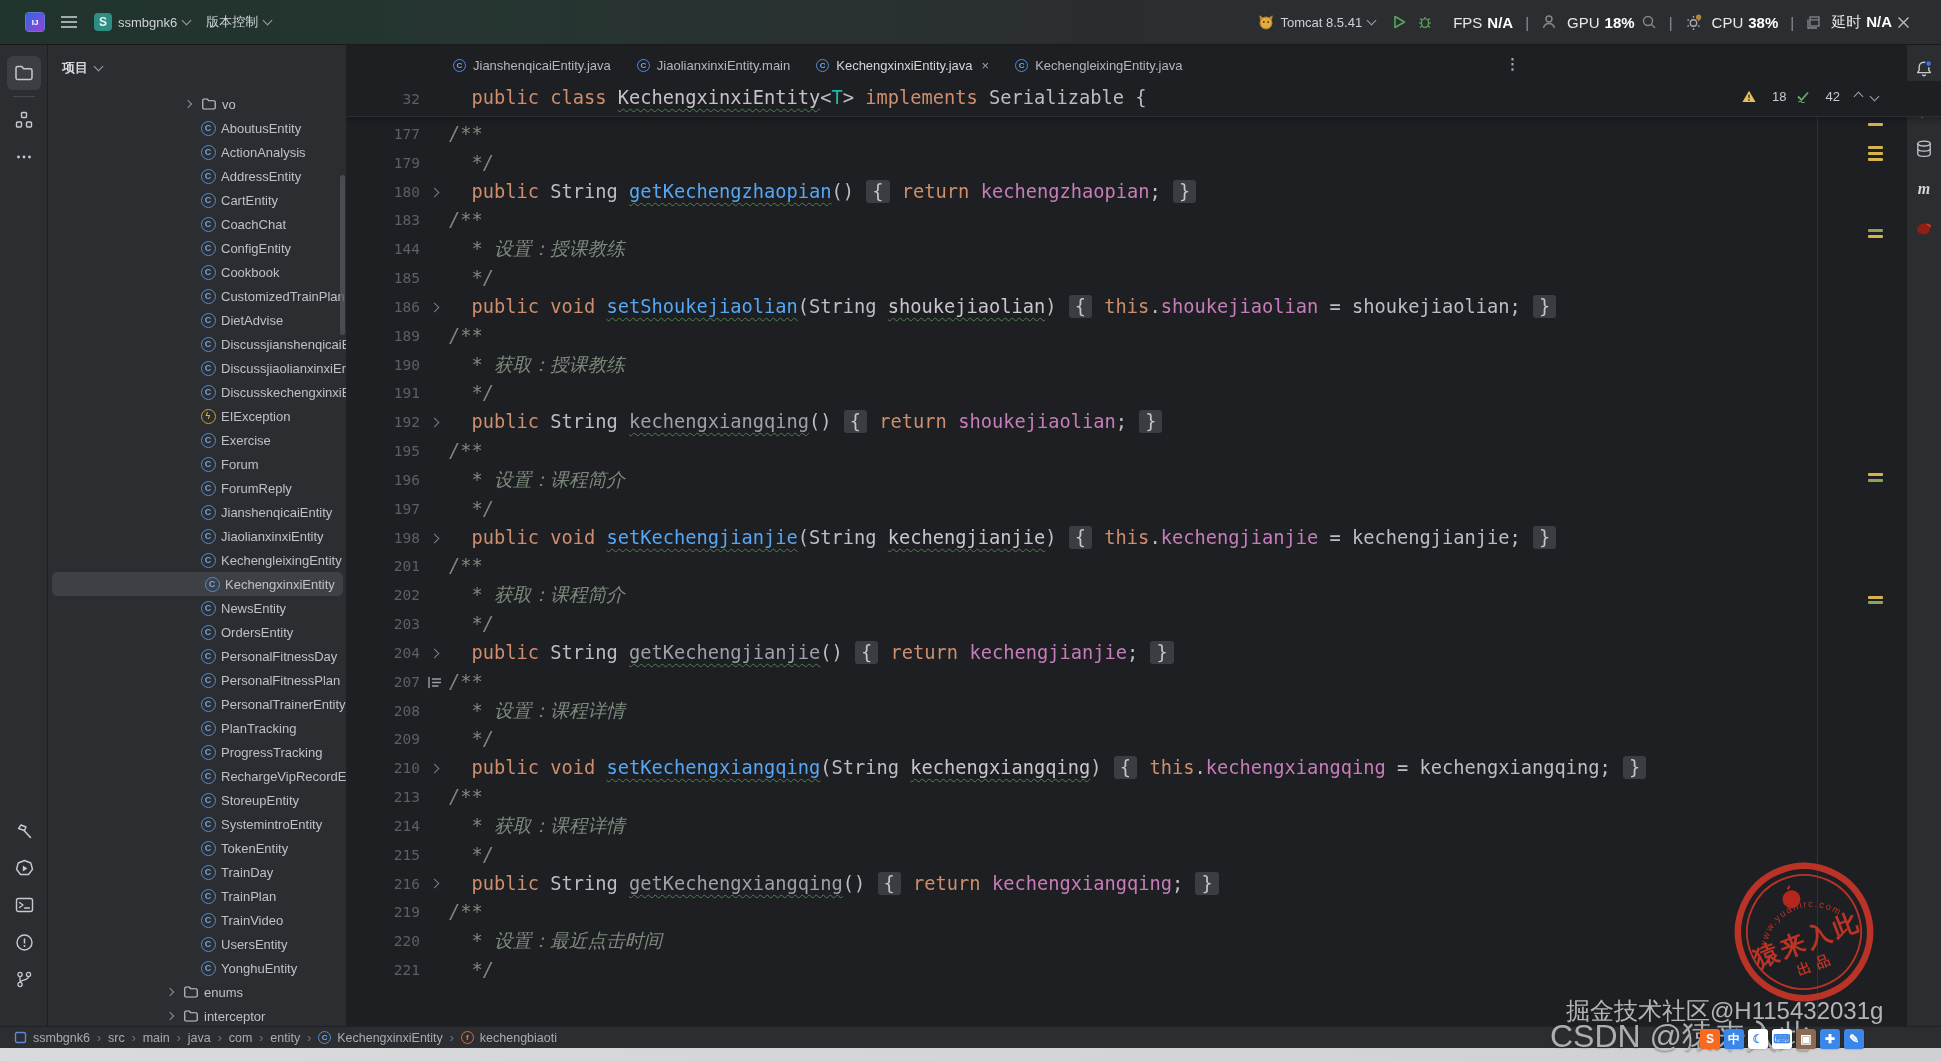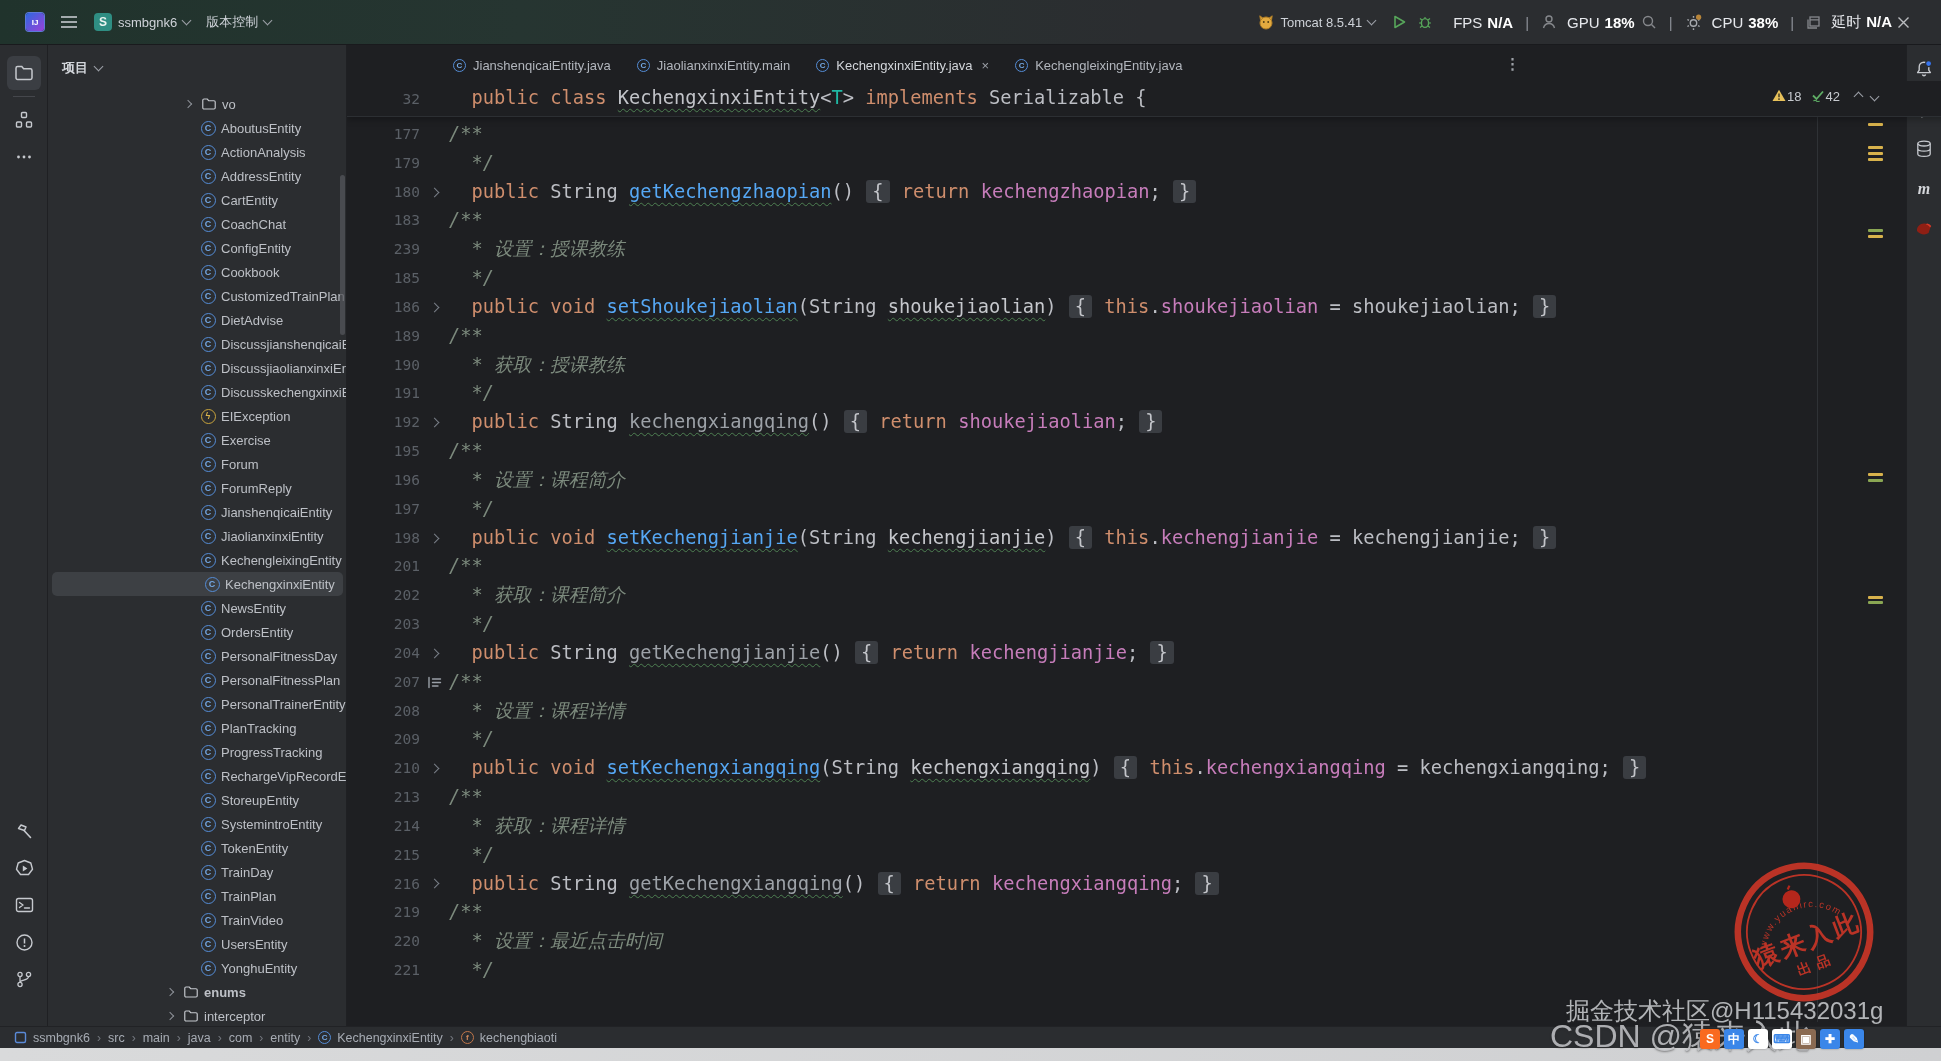--- a/index.html
+++ b/index.html
@@ -73,21 +73,21 @@
   .sg-pln{color:#bcbec4}
   .sg-cls{color:#c2c4c9;text-decoration:underline wavy #4e8052 1px;text-underline-offset:4px}
   .sg-typ{color:#1fb9a5}
   .sg-mb{color:#56a8f5;text-decoration:underline wavy #4e8052 1px;text-underline-offset:4px}
   .sg-mg{color:#9da2a8;text-decoration:underline wavy #4e8052 1px;text-underline-offset:4px}
   .sg-pr{color:#c6c8cd;text-decoration:underline wavy #4e8052 1px;text-underline-offset:4px}
   .sg-fl{color:#c77dbb}
   .sg-cm{color:#7c8a7d;font-style:italic}
   .sg-fo{background:#3a3d42;color:#c3c5ca;border-radius:3px;padding:1px 6px;margin:0 1px}
   #inspections{position:absolute;right:78px;top:8px;display:flex;align-items:center;gap:9px;font-size:13px;color:#c6c9ce;z-index:4}
-  .insp-item{display:flex;align-items:flex-start;gap:1px}
+  .insp-item{display:flex;align-items:center;gap:16px}
   .insp-chev{display:inline-block;width:7px;height:7px;border-right:1.5px solid #9da1a8;border-bottom:1.5px solid #9da1a8}
   .stripe-mark{position:absolute;height:3px;border-radius:1px}
 
   
   #right-strip{position:absolute;left:1906px;top:45px;width:35px;height:981px;background:#2b2d30;border-left:1px solid #1f2023;padding-top:11px}
   .rs-btn{width:26px;height:26px;margin:0 auto 14px auto;display:flex;align-items:center;justify-content:center;color:#ced0d6}
   .maven-m{font:italic 700 16px "Liberation Serif",serif;color:#d4d6da}
 
   
   #statusbar{position:absolute;left:0;top:1026px;width:1941px;height:22px;background:#2b2d30;border-top:1px solid #212225;
@@ -490,21 +490,21 @@
           <span class="cls-ico">C</span>
         </span>
         <span>UsersEntity</span>
       </div>
       <div class="tree-row" style="padding-left: 152px;">
         <span class="tw">
           <span class="cls-ico">C</span>
         </span>
         <span>YonghuEntity</span>
       </div>
-      <div class="tree-row" style="padding-left: 114px; font-weight: bold;">
+      <div class="tree-row" style="padding-left: 114px;">
         <span class="tw">
           <span class="chev-r"></span>
         </span>
         <span class="tw">
           <svg width="16" height="14" viewBox="0 0 20 18">
             <path d="M2 4.2C2 3.3 2.7 2.6 3.6 2.6h4.2l1.8 2.2h6.8c.9 0 1.6.7 1.6 1.6v7.4c0 .9-.7 1.6-1.6 1.6H3.6c-.9 0-1.6-.7-1.6-1.6z" fill="none" stroke="#c6c9ce" stroke-width="1.5"></path>
           </svg>
         </span>
         <span>enums</span>
       </div>
@@ -599,21 +599,21 @@
           <span class="chev-r" style="width:7px;height:7px;border-color:#7a7f88"></span>
         </div>
         <pre class="code"><span class="sg-kw">  public </span><span class="sg-pln">String </span><span class="sg-mb">getKechengzhaopian</span><span class="sg-pln">() </span><span class="sg-fo">{</span><span class="sg-pln"> </span><span class="sg-kw">return</span><span class="sg-pln"> </span><span class="sg-fl">kechengzhaopian</span><span class="sg-pln">; </span><span class="sg-fo">}</span></pre>
       </div>
       <div class="cline">
         <div class="gut-num">183</div>
         <div class="gut-ico"></div>
         <pre class="code"><span class="sg-cm">/**</span></pre>
       </div>
       <div class="cline">
-        <div class="gut-num">239</div>
+        <div class="gut-num">144</div>
         <div class="gut-ico"></div>
         <pre class="code"><span class="sg-cm">  * 设置：授课教练</span></pre>
       </div>
       <div class="cline">
         <div class="gut-num">185</div>
         <div class="gut-ico"></div>
         <pre class="code"><span class="sg-cm">  */</span></pre>
       </div>
       <div class="cline">
         <div class="gut-num">186</div>

